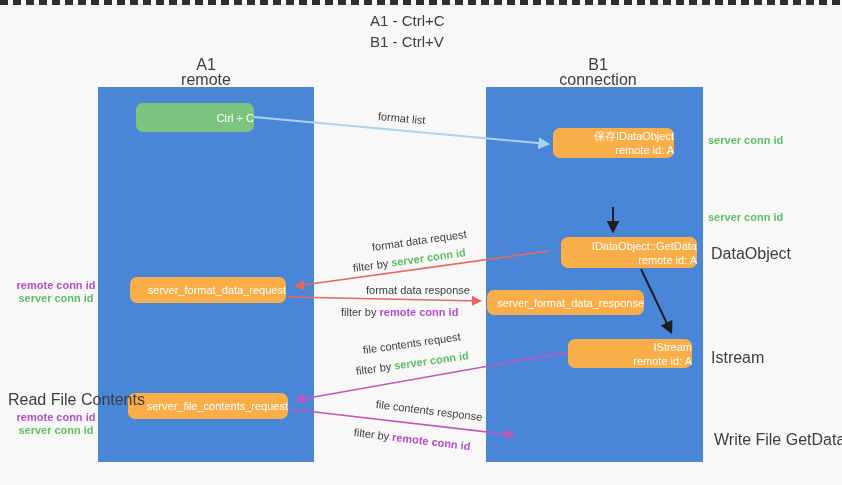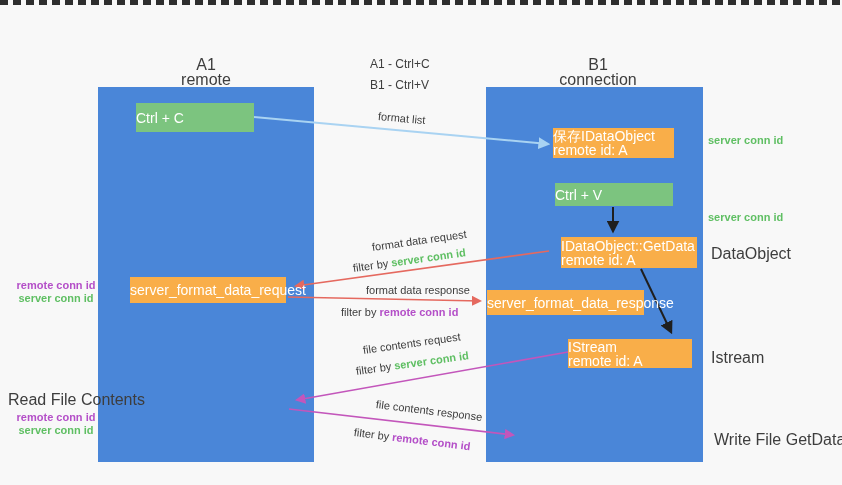--- a/index.html
+++ b/index.html
@@ -13,28 +13,28 @@
     --arrow-blue:#a9d3f2;
     --arrow-black:#1f1f1f;
     --ink:#3d3d3d;
     --bg:#f8f8f8;
   }
   *{margin:0;padding:0;box-sizing:border-box;}
   body{font-family:"Liberation Sans",sans-serif;background:var(--bg);}
   #canvas{position:relative;width:842px;height:485px;background:var(--bg);overflow:hidden;}
 
   .abs{position:absolute;}
-  .title{font-size:12px;color:var(--ink);line-height:21px;margin-top:44px;}
+  .title{font-size:15px;color:var(--ink);line-height:21px;}
   .col-header{font-size:16px;color:var(--ink);line-height:15px;text-align:center;width:120px;}
   .column{background:var(--column-blue);}
   .dashline{left:0;top:170;width:842px;height:5px;
     background:repeating-linear-gradient(to right,#2e2e2e 0 8px,transparent 8px 13px);}
 
-  .node{color:#fff;font-size:14px;text-align:center;display:flex;flex-direction:column;
-        align-items:flex-start;justify-content:center;line-height:14px;}
+  .node{color:#fff;font-size:11px;text-align:center;display:flex;flex-direction:column;
+        align-items:flex-end;justify-content:center;line-height:14px;border-radius:7px;}
   .green-node{background:var(--node-green);}
   .orange-node{background:var(--node-orange);}
 
   .side-label{font-size:16px;color:var(--ink);white-space:nowrap;}
   .green-id{color:var(--conn-green);font-weight:bold;font-size:11px;white-space:nowrap;}
   .purple-id{color:var(--conn-purple);font-weight:bold;font-size:11px;white-space:nowrap;}
   .id-stack{width:96px;text-align:center;line-height:12.5px;}
 
   .flow-label{font-size:11px;color:var(--ink);white-space:nowrap;transform-origin:left center;}
   .flow-label .green-id,.flow-label .purple-id{font-size:11px;}
@@ -96,27 +96,27 @@
   </svg>
 
   <div class="abs dashline"></div>
 
   <div class="abs node green-node" style="left:136px;top:103px;width:118px;height:29px;">
     <span>Ctrl + C</span>
   </div>
   <div class="abs node orange-node" style="left:130px;top:277px;width:156px;height:26px;">
     <span>server_format_data_request</span>
   </div>
+  <div class="abs node orange-node" style="left:128px;top:393px;width:160px;height:26px;">
+    <span>server_file_contents_request</span>
+  </div>
 
   <div class="abs node orange-node" style="left:553px;top:128px;width:121px;height:30px;">
     <span>保存IDataObject</span>
     <span>remote id: A</span>
-  </div>
-  <div class="abs node green-node" style="left:555px;top:183px;width:118px;height:23px;">
-    <span>Ctrl + V</span>
   </div>
   <div class="abs node orange-node" style="left:561px;top:237px;width:136px;height:31px;">
     <span>IDataObject::GetData</span>
     <span>remote id: A</span>
   </div>
   <div class="abs node orange-node" style="left:487px;top:290px;width:157px;height:25px;">
     <span>server_format_data_response</span>
   </div>
   <div class="abs node orange-node" style="left:568px;top:339px;width:124px;height:29px;">
     <span>IStream</span>

